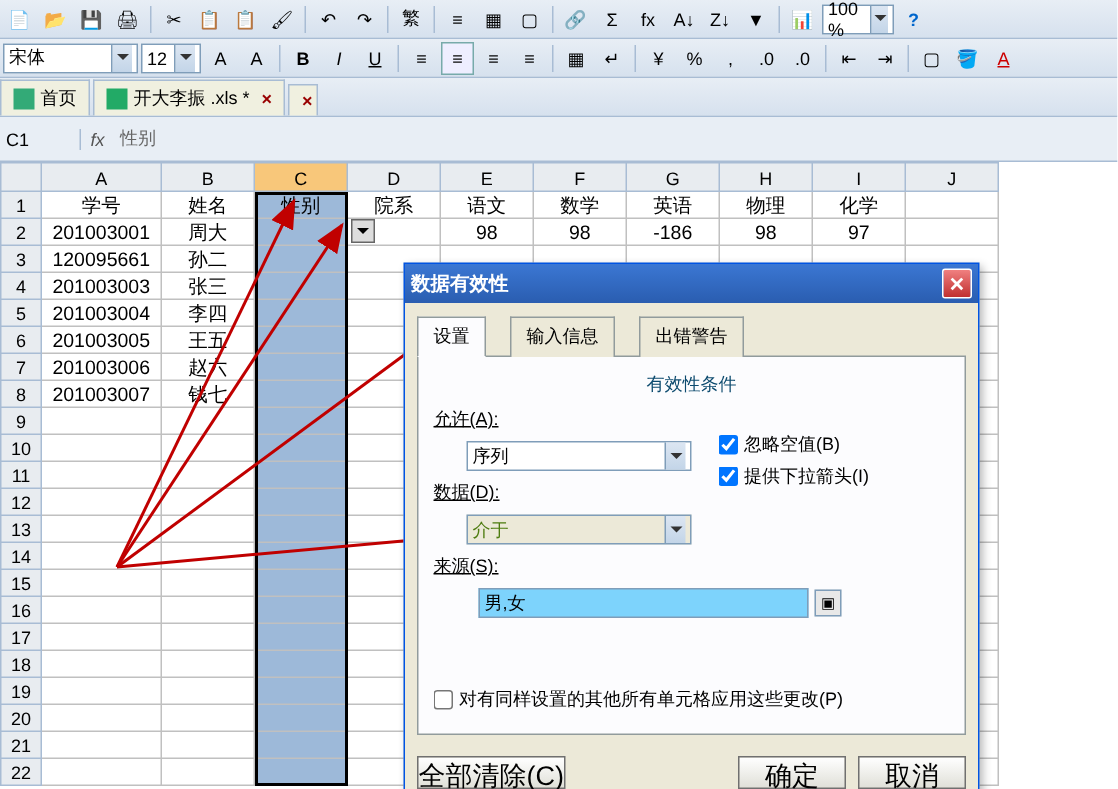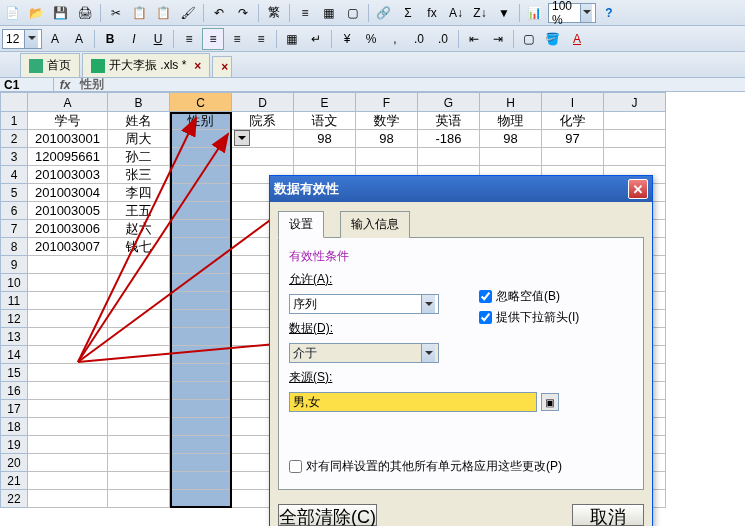--- a/index.html
+++ b/index.html
@@ -6,26 +6,26 @@
 body { background: #fff; width: 745px; height: 526px; overflow: hidden; position: relative; }
 
 .toolbar1, .toolbar2 { background: linear-gradient(#e8eef5,#d6e1ee); height: 26px; display: flex; align-items: center; padding: 1px 2px; border-bottom: 1px solid #a8bcd4; gap: 2px; }
 .tbtn { width: 22px; height: 22px; display: flex; align-items: center; justify-content: center; border: 1px solid transparent; font-size: 12px; cursor: pointer; }
 .tsep { width: 1px; height: 18px; background: #a8bcd4; margin: 0 2px; }
 .fontbox, .sizebox, .zoombox { background: #fff; border: 1px solid #7f9db9; height: 20px; font-size: 12px; padding: 1px 3px; display: flex; align-items: center; }
 .fontbox { width: 90px; } .sizebox { width: 40px; } .zoombox { width: 48px; }
 .dd { width: 14px; height: 18px; background: linear-gradient(#dce6f2,#c3d5e8); border-left: 1px solid #7f9db9; display: flex; align-items: center; justify-content: center; }
 .dd::after { content: ""; border: 4px solid transparent; border-top-color: #333; margin-top: 3px; }
 
-.tabs { background: linear-gradient(#e8eef5,#d6e1ee); height: 26px; display: flex; align-items: flex-end; padding-left: 20px; border-bottom: 1px solid #a8bcd4; gap: 0; }
+.tabs { background: linear-gradient(#e8eef5,#d6e1ee); height: 26px; display: flex; align-items: flex-end; padding-left: 0; border-bottom: 1px solid #a8bcd4; gap: 0; }
 .tab { background: #f0f0e0; border: 1px solid #a8bcd4; border-bottom: none; padding: 3px 8px; font-size: 12px; display: flex; align-items: center; gap: 4px; margin-right: 2px; }
 .tab .ticon { width: 14px; height: 14px; background: #3c7; display: inline-block; }
 .tab .x { color: #900; font-weight: bold; margin-left: 4px; }
 
-.fbar { height: 14px; background: #e8eef5; border-bottom: 1px solid #a8bcd4; display: flex; align-items: center; font-size: 12px; font-weight: bold; }
+.fbar { height: 30px; background: #e8eef5; border-bottom: 1px solid #a8bcd4; display: flex; align-items: center; font-size: 12px; }
 .namebox { width: 54px; padding: 0 4px; border-right: 1px solid #a8bcd4; }
 .fx { width: 22px; text-align: center; font-style: italic; color: #555; }
 .fval { flex: 1; padding: 0 4px; color: #666; }
 
 .sheet { position: relative; display: flex; }
 .rowhdrcol { width: 28px; }
 .corner { height: 20px; background: #e8ecf0; border: 1px solid #a8bcd4; }
 .rhdr { height: 18px; background: #e8ecf0; border: 1px solid #a8bcd4; border-top: none; font-size: 12px; text-align: center; line-height: 18px; }
 .gridwrap { flex: 1; overflow: hidden; }
 .chdrrow { display: flex; height: 20px; }
@@ -41,27 +41,27 @@
 
 .dialog { position: absolute; left: 269px; top: 175px; width: 384px; background: #ece9d8; border: 1px solid #0054e3; box-shadow: 2px 2px 6px rgba(0,0,0,0.3); font-size: 12px; }
 .titlebar { height: 26px; background: linear-gradient(#3b77d3,#2a5db0); color: #fff; display: flex; align-items: center; padding: 0 4px; font-weight: bold; font-size: 13px; }
 .titlebar .tl { flex: 1; }
 .closebtn { width: 20px; height: 20px; background: linear-gradient(#f08080,#c03030); border: 1px solid #fff; color: #fff; display: flex; align-items: center; justify-content: center; font-weight: bold; font-size: 13px; border-radius: 2px; cursor: pointer; }
 .dlgbody { padding: 8px; }
 .dtabs { display: flex; border-bottom: 1px solid #919b9c; }
 .dtab { padding: 4px 10px; border: 1px solid #919b9c; border-bottom: none; background: #ece9d8; margin-right: 16px; position: relative; top: 1px; }
 .dtab.active { background: #fcfcfe; border-bottom: 1px solid #fcfcfe; }
 .dpanel { border: 1px solid #919b9c; border-top: none; background: #fcfcfe; padding: 10px; min-height: 240px; }
-.gtitle { color: #a21caf; margin-bottom: 6px; }
+.gtitle { color: #0c4a6e; margin-bottom: 6px; text-align: center; }
 .frow { display: flex; align-items: center; margin-bottom: 6px; }
 .flabel { width: 80px; text-decoration: underline; }
-.finput { border: 1px solid #7f9db9; background: #fff; height: 20px; width: 150px; padding: 0 3px; display: flex; align-items: center; }
-.finput.disabled { background: #ece9d8; color: #0f172a; }
+.finput { border: 1px solid #7f9db9; background: #fff; height: 20px; width: 150px; padding: 0 3px; display: flex; align-items: center; margin-left: 22px; }
+.finput.disabled { background: #ece9d8; color: #4d7c0f; }
 .finput .fdd { margin-left: auto; }
-.srcinput { border: 1px solid #7f9db9; background: #fde047; height: 20px; width: 248px; padding: 0 3px; display: flex; align-items: center; }
+.srcinput { border: 1px solid #7f9db9; background: #7dd3fc; height: 20px; width: 220px; padding: 0 3px; display: flex; align-items: center; margin-left: 30px; }
 .srcbtn { width: 18px; height: 18px; border: 1px solid #7f9db9; background: #e8e8e8; margin-left: 4px; display:flex;align-items:center;justify-content:center;font-size:10px; }
 .chk { display: flex; align-items: center; gap: 4px; margin-bottom: 4px; }
 .chk input { width: 13px; height: 13px; }
 .rightcol { position: absolute; left: 200px; top: 50px; }
 .dlgbtns { display: flex; justify-content: space-between; padding: 6px 8px 10px; }
 .btn { min-width: 72px; height: 22px; border: 1px solid #707070; background: linear-gradient(#fff,#e0e0d8); font-size: 18px; cursor: pointer; }
 .btnright { display: flex; gap: 8px; }
 
 svg.arrows { position: absolute; left: 0; top: 0; pointer-events: none; }
 </style>
@@ -97,20 +97,24 @@
   <span class="tsep"></span>
   <span class="tbtn">📊</span>
   <span class="zoombox">
       <span>100 %</span>
       <span class="dd"></span>
     </span>
   <span class="tbtn" style="color:#06c;font-weight:bold">?</span>
 </div>
 
 <div class="toolbar2">
+  <span class="fontbox">
+      <span>宋体</span>
+      <span class="dd" style="margin-left:auto"></span>
+    </span>
   <span class="sizebox">
       <span>12</span>
       <span class="dd" style="margin-left:auto"></span>
     </span>
   <span class="tbtn">A</span>
   <span class="tbtn">A</span>
   <span class="tsep"></span>
   <span class="tbtn">
       <b>B</b>
     </span>
@@ -493,20 +497,21 @@
 
 <div class="dialog">
   <div class="titlebar">
     <span class="tl">数据有效性</span>
     <span class="closebtn">✕</span>
   </div>
   <div class="dlgbody">
     <div class="dtabs">
       <div class="dtab active">设置</div>
       <div class="dtab">输入信息</div>
+      <div class="dtab">出错警告</div>
     </div>
     <div class="dpanel" style="position:relative">
       <div class="gtitle">有效性条件</div>
       <div class="frow">
           <span class="flabel">允许(A):</span>
         </div>
       <div class="frow">
           <span class="finput">
             <span>序列</span>
             <span class="dd fdd"></span>
@@ -543,16 +548,17 @@
       <div style="height:40px"></div>
       <label class="chk">
           <input type="checkbox" style="">
           <span>对有同样设置的其他所有单元格应用这些更改(P)</span>
         </label>
     </div>
   </div>
   <div class="dlgbtns">
     <button class="btn">全部清除(C)</button>
     <div class="btnright">
+      <button class="btn">确定</button>
       <button class="btn">取消</button>
     </div>
   </div>
 </div>
 
 </body></html>

